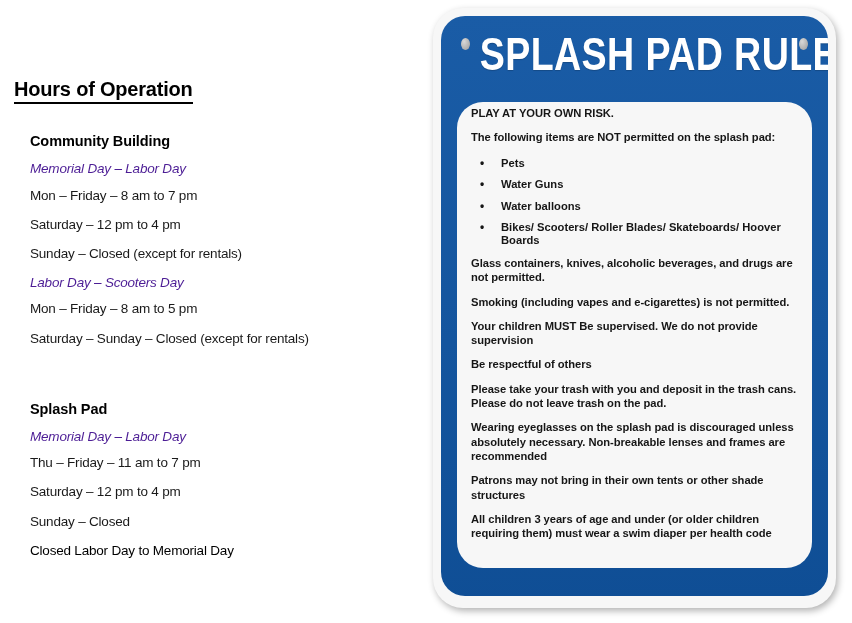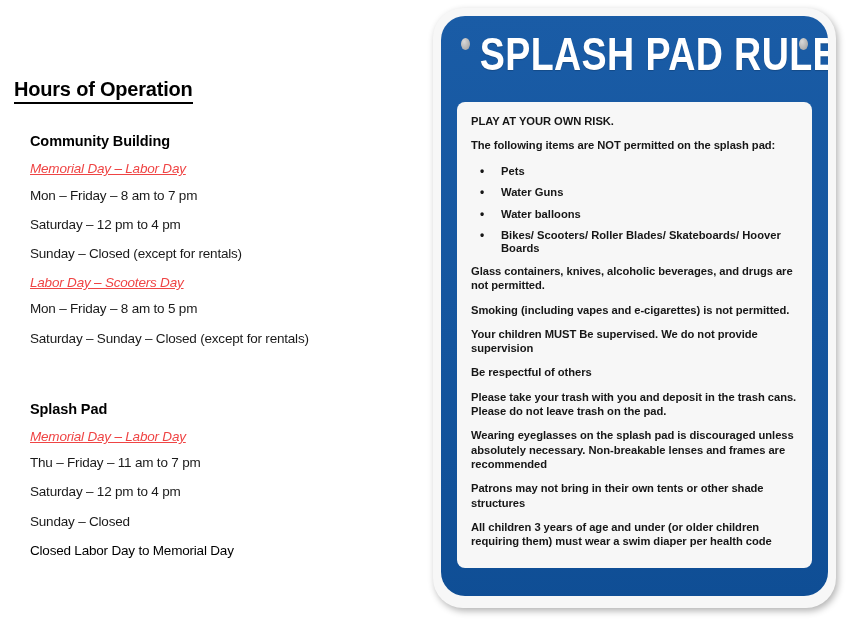--- a/index.html
+++ b/index.html
@@ -47,25 +47,24 @@
     color: #000000;
     line-height: 1.2;
     margin: 0 0 11px 0;
     letter-spacing: -0.1px;
   }
 
   .season-label {
     font-size: 13.5px;
     font-style: italic;
     font-weight: normal;
-    color: #ef4444;
+    color: #4c1d95;
     line-height: 1.2;
     margin: 0 0 10px 0;
     letter-spacing: -0.2px;
-    text-decoration: underline;
   }
 
   .hours-line {
     font-size: 13.5px;
     color: #1a1a1a;
     line-height: 1.2;
     margin: 0 0 13px 0;
     letter-spacing: -0.2px;
   }
 
@@ -140,23 +139,23 @@
   .screw.left  { left: 20px; }
   .screw.right { right: 20px; }
 
   .sign-panel {
     position: absolute;
     left: 16px;
     right: 16px;
     top: 86px;
     bottom: 28px;
     background: #f7f7f7;
-    border-radius: 8px;
+    border-radius: 26px;
     box-sizing: border-box;
-    padding: 12px 14px 8px 14px;
+    padding: 4px 14px 8px 14px;
     overflow: hidden;
   }
 
   .rule {
     font-family: "Liberation Sans Narrow", "Liberation Sans", sans-serif;
     font-size: 11.2px;
     font-weight: bold;
     color: #161616;
     line-height: 1.28;
     margin: 0 0 10px 0;

